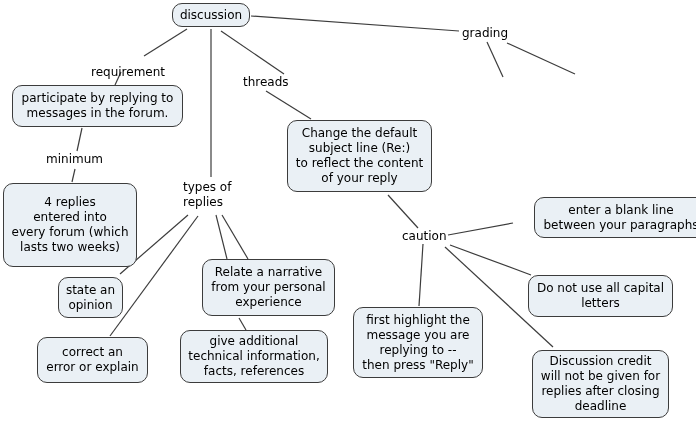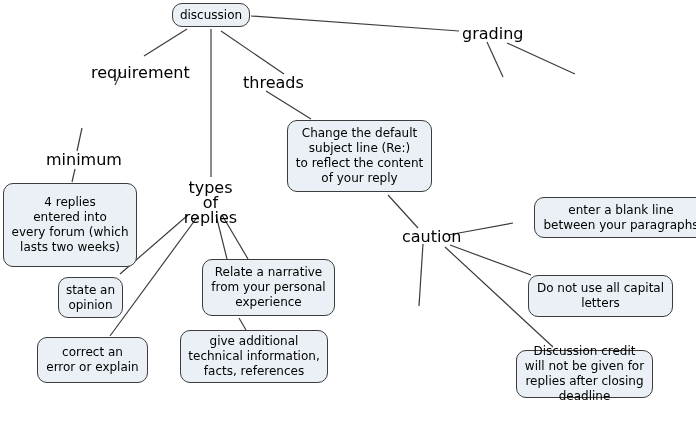--- a/index.html
+++ b/index.html
@@ -20,22 +20,22 @@
     background:var(--node-fill,#eaf0f5);
     border:1.5px solid var(--node-border,#3c3c3c);
     border-radius:10px;
     font-size:12px;line-height:15px;
     color:var(--text,#000);
     padding:6px 2px;
   }
   .lbl{
     position:absolute;
     white-space:pre-line;
-    text-align:center;
-    font-size:16px;line-height:15px;
+    text-align:left;
+    font-size:12px;line-height:15px;
     color:var(--text,#000);
   }
 </style>
 </head>
 <body>
 
 <div id="canvas">
   <svg id="edges" viewBox="0 0 696 421">
       <line x1="187" y1="29" x2="144" y2="56" stroke="#3c3c3c" stroke-width="1.2"></line>
       <line x1="121" y1="72" x2="115" y2="85" stroke="#3c3c3c" stroke-width="1.2"></line>
@@ -53,20 +53,22 @@
       <line x1="222" y1="215" x2="248" y2="259" stroke="#3c3c3c" stroke-width="1.2"></line>
       <line x1="239" y1="318" x2="246" y2="330" stroke="#3c3c3c" stroke-width="1.2"></line>
       <line x1="388" y1="195" x2="418" y2="228" stroke="#3c3c3c" stroke-width="1.2"></line>
       <line x1="448" y1="235" x2="513" y2="223" stroke="#3c3c3c" stroke-width="1.2"></line>
       <line x1="423" y1="244" x2="419" y2="306" stroke="#3c3c3c" stroke-width="1.2"></line>
       <line x1="450" y1="245" x2="531" y2="275" stroke="#3c3c3c" stroke-width="1.2"></line>
       <line x1="445" y1="247" x2="553" y2="347" stroke="#3c3c3c" stroke-width="1.2"></line>
     </svg>
 
   <div class="node" style="left:172px;top:3px;width:78px;height:24px">discussion</div>
+  <div class="node" style="left:12px;top:85px;width:171px;height:42px">participate by replying to
+messages in the forum.</div>
   <div class="node" style="left:3px;top:183px;width:134px;height:84px">4 replies
 entered into
 every forum (which
 lasts two weeks)</div>
   <div class="node" style="left:58px;top:277px;width:65px;height:41px">state an
 opinion</div>
   <div class="node" style="left:37px;top:337px;width:111px;height:46px">correct an
 error or explain</div>
   <div class="node" style="left:202px;top:259px;width:133px;height:57px">Relate a narrative
 from your personal
@@ -75,21 +77,25 @@
 technical information,
 facts, references</div>
   <div class="node" style="left:287px;top:120px;width:145px;height:72px">Change the default
 subject line (Re:)
 to reflect the content
 of your reply</div>
   <div class="node" style="left:534px;top:197px;width:174px;height:41px">enter a blank line
 between your paragraphs</div>
   <div class="node" style="left:528px;top:275px;width:145px;height:42px">Do not use all capital
 letters</div>
-  <div class="node" style="left:516px;top:350px;width:137px;height:48px">Discussion credit
+  <div class="node" style="left:353px;top:307px;width:130px;height:71px">first highlight the
+message you are
+replying to --
+then press "Reply"</div>
+  <div class="node" style="left:532px;top:350px;width:137px;height:68px">Discussion credit
 will not be given for
 replies after closing
 deadline</div>
 
   <div class="lbl" style="left:91px;top:65px">requirement</div>
   <div class="lbl" style="left:46px;top:152px">minimum</div>
   <div class="lbl" style="left:183px;top:180px;width:55px">types of
 replies</div>
   <div class="lbl" style="left:243px;top:75px">threads</div>
   <div class="lbl" style="left:462px;top:26px">grading</div>

